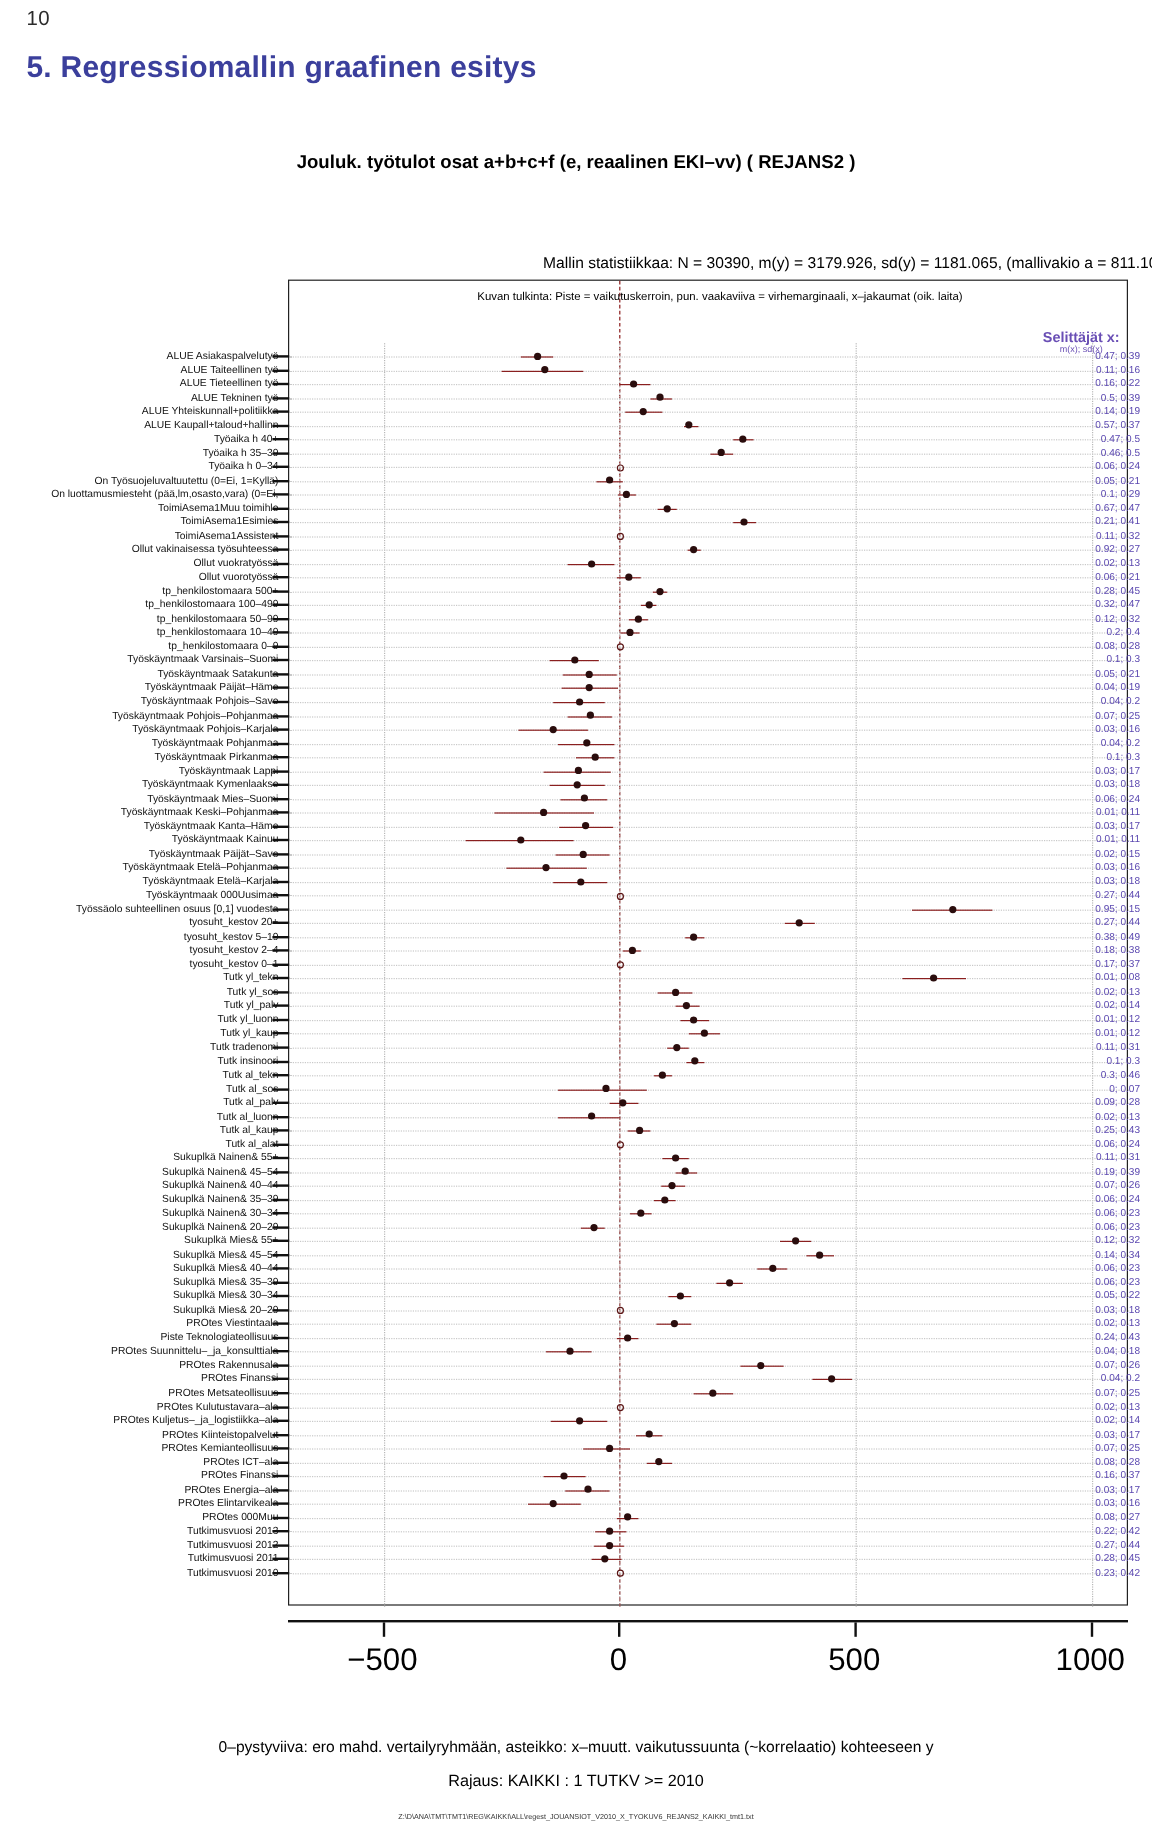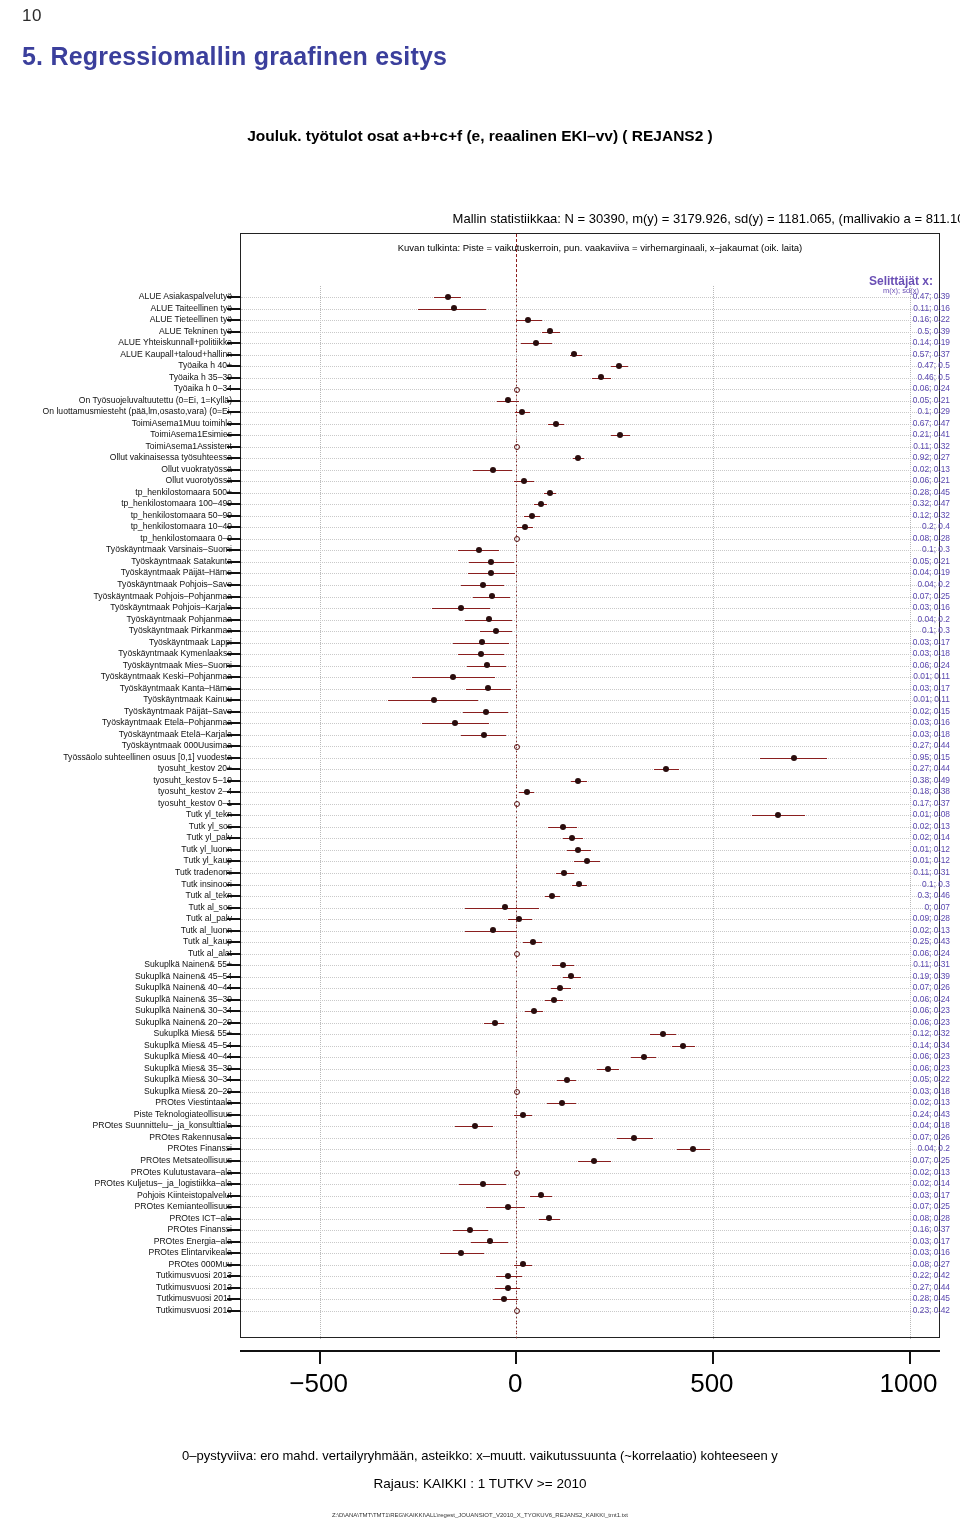--- a/index.html
+++ b/index.html
@@ -725,21 +725,21 @@
     <div class="rlab" style="top: 789.36px;">Sukuplkä Mies&amp; 30–34</div>
     <div class="rlab" style="top: 800.88px;">Sukuplkä Mies&amp; 20–29</div>
     <div class="rlab" style="top: 812.4px;">PROtes Viestintaala</div>
     <div class="rlab" style="top: 823.92px;">Piste Teknologiateollisuus</div>
     <div class="rlab" style="top: 835.44px;">PROtes Suunnittelu–_ja_konsulttiala</div>
     <div class="rlab" style="top: 846.96px;">PROtes Rakennusala</div>
     <div class="rlab" style="top: 858.48px;">PROtes Finanssi</div>
     <div class="rlab" style="top: 870px;">PROtes Metsateollisuus</div>
     <div class="rlab" style="top: 881.52px;">PROtes Kulutustavara–ala</div>
     <div class="rlab" style="top: 893.04px;">PROtes Kuljetus–_ja_logistiikka–ala</div>
-    <div class="rlab" style="top: 904.56px;">Pohjois Kiinteistopalvelut</div>
+    <div class="rlab" style="top: 904.56px;">PROtes Kiinteistopalvelut</div>
     <div class="rlab" style="top: 916.08px;">PROtes Kemianteollisuus</div>
     <div class="rlab" style="top: 927.6px;">PROtes ICT–ala</div>
     <div class="rlab" style="top: 939.12px;">PROtes Finanssi</div>
     <div class="rlab" style="top: 950.64px;">PROtes Energia–ala</div>
     <div class="rlab" style="top: 962.16px;">PROtes Elintarvikeala</div>
     <div class="rlab" style="top: 973.68px;">PROtes 000Muu</div>
     <div class="rlab" style="top: 985.2px;">Tutkimusvuosi  2013</div>
     <div class="rlab" style="top: 996.72px;">Tutkimusvuosi  2012</div>
     <div class="rlab" style="top: 1008.24px;">Tutkimusvuosi  2011</div>
     <div class="rlab" style="top: 1019.76px;">Tutkimusvuosi  2010</div>

